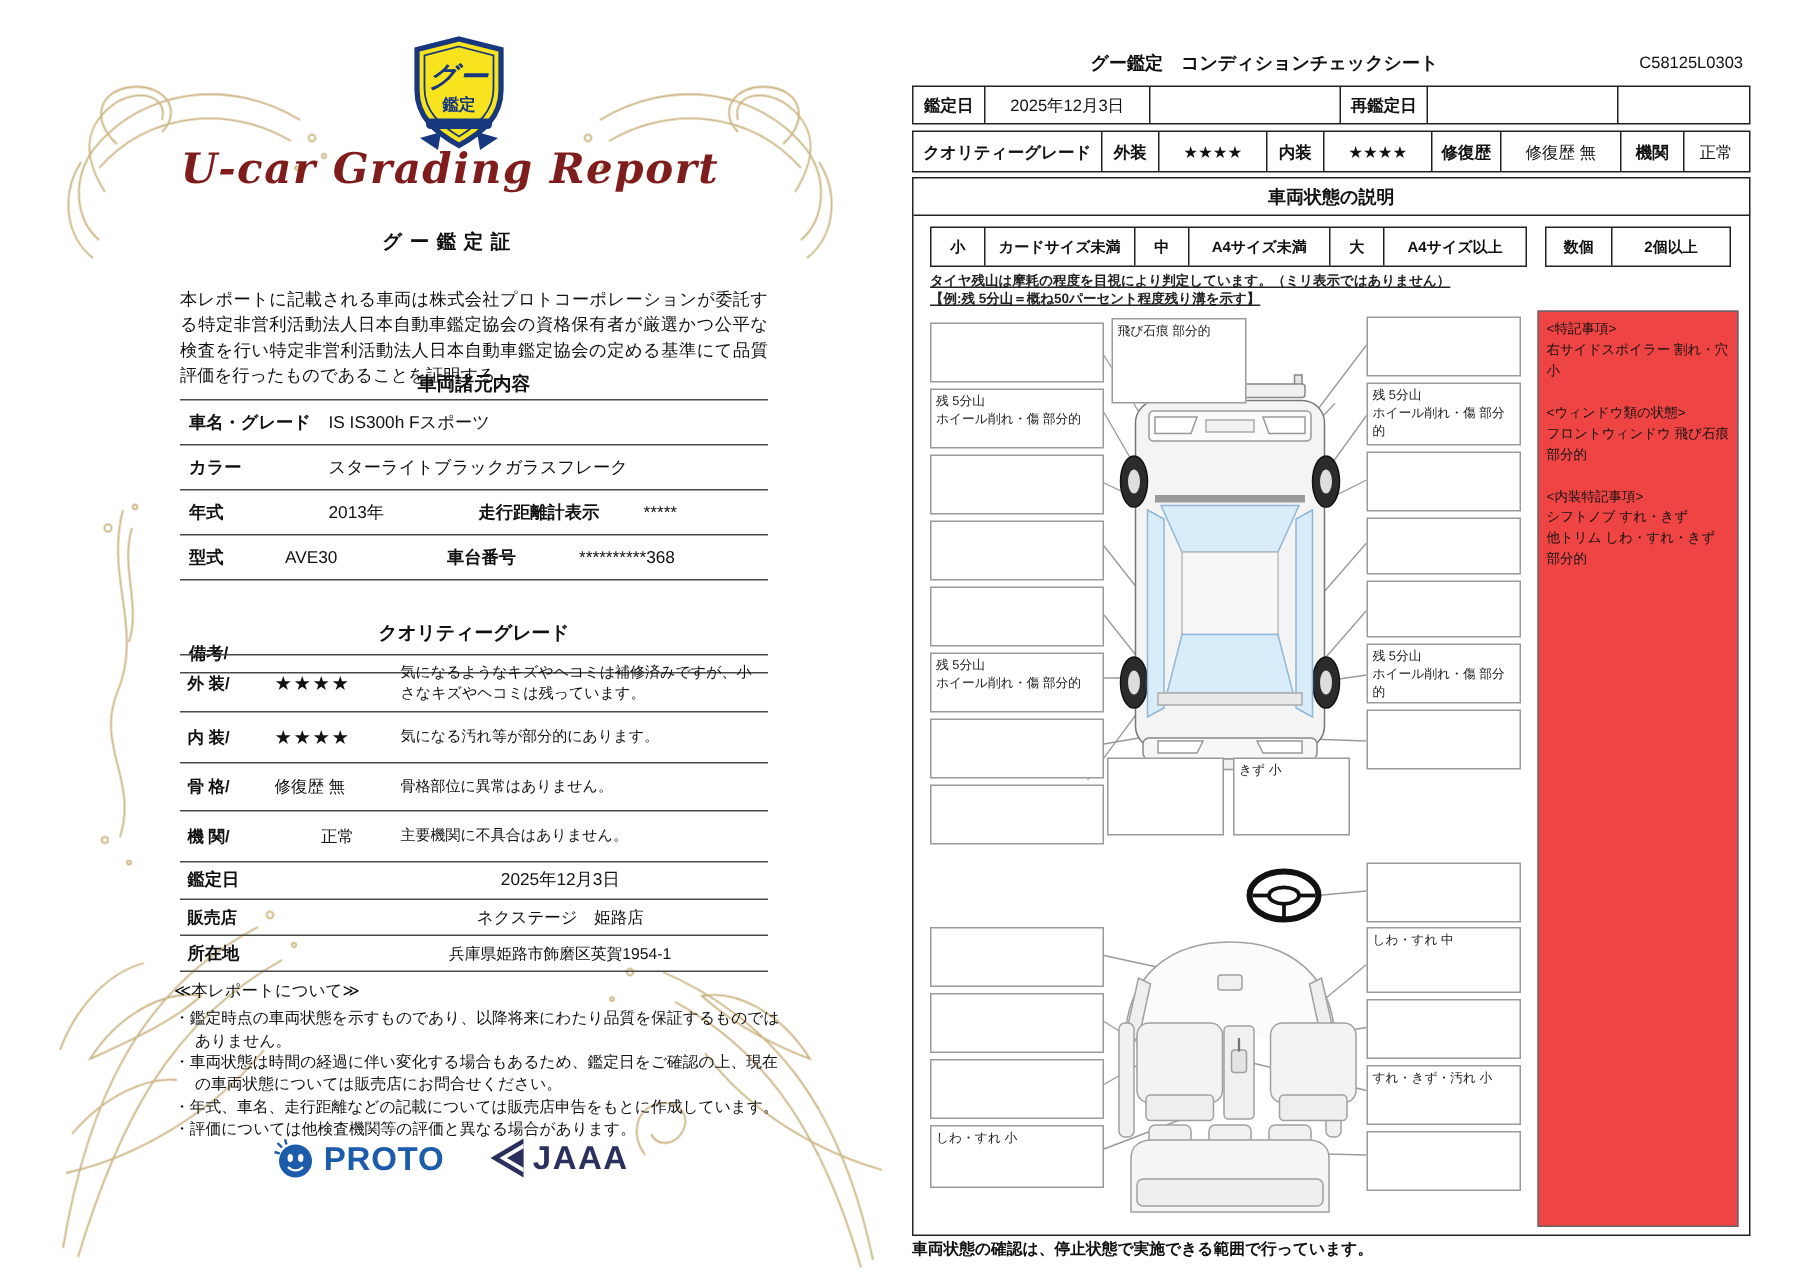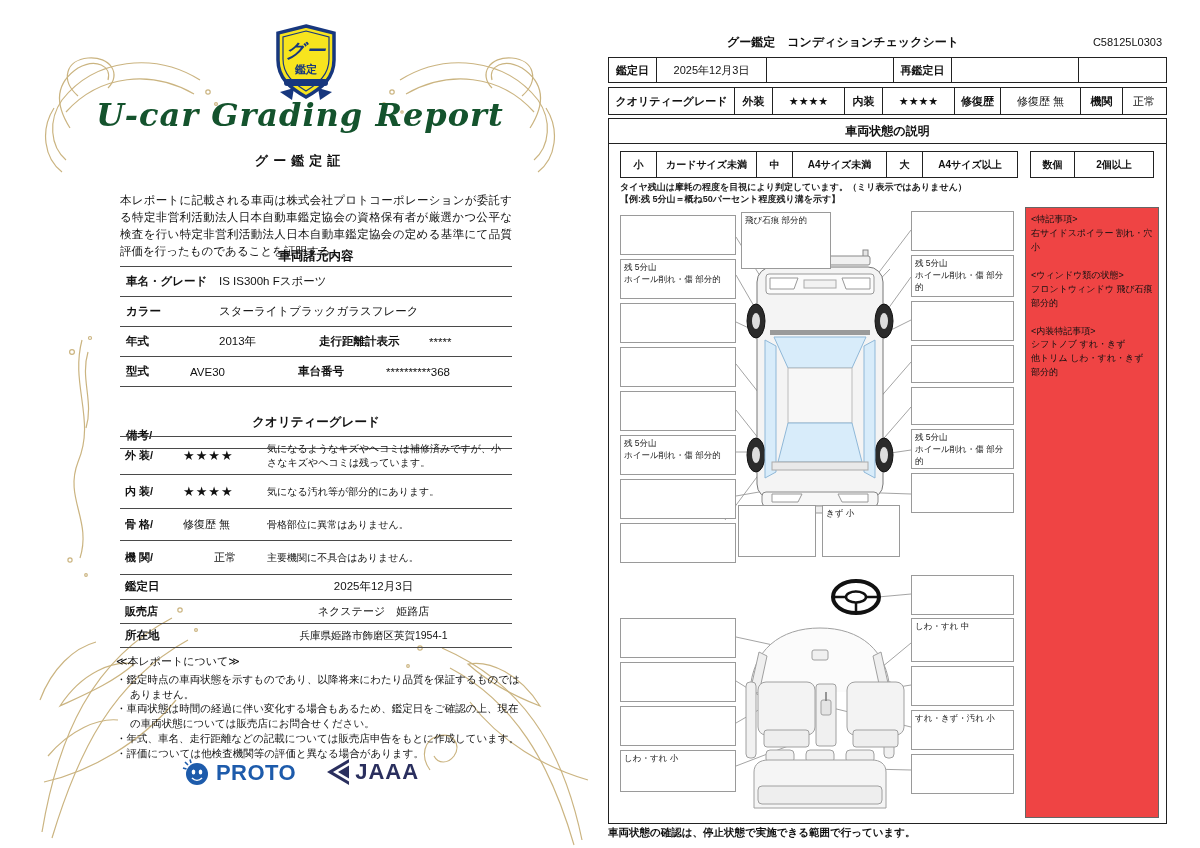--- a/index.html
+++ b/index.html
@@ -8,21 +8,21 @@
 
   
   .page-left{position:absolute;left:0;top:0;width:600px;height:848px;}
   .flourish-svg{position:absolute;left:0;top:0;pointer-events:none;}
   .badge{position:absolute;left:274px;top:24px;width:64px;height:80px;text-align:center;}
   .badge-txt1{position:absolute;left:0;top:14px;width:64px;font-size:19px;font-weight:bold;
               font-style:italic;color:#17377e;letter-spacing:1px;}
   .badge-txt2{position:absolute;left:0;top:38px;width:64px;font-size:11px;font-weight:bold;color:#17377e;}
   .lp-title{position:absolute;left:60px;top:96px;width:480px;text-align:center;
             font-family:"DejaVu Serif","Liberation Serif",serif;font-style:italic;font-weight:bold;
-            font-size:32px;color:#14532d;letter-spacing:1px;}
+            font-size:28px;color:#7f1d1d;letter-spacing:1px;}
   .lp-sub{position:absolute;left:100px;top:152px;width:400px;text-align:center;
           font-size:13px;font-weight:bold;letter-spacing:5px;}
   .lp-intro{position:absolute;left:120px;top:180px;width:392px;font-size:11.5px;line-height:1.48;
             text-align:justify;}
   .lp-sec{position:absolute;width:392px;left:120px;text-align:center;font-size:12.5px;font-weight:bold;}
   .rowline{border-bottom:1px solid #4a4a4a;display:flex;align-items:center;box-sizing:border-box;}
   .spec{position:absolute;left:120px;top:266px;width:392px;border-top:1px solid #4a4a4a;font-size:11.5px;}
   .lbl{font-weight:bold;}
   .grades{position:absolute;left:120px;top:436px;width:392px;border-top:1px solid #4a4a4a;font-size:11px;}
   .stars{font-size:13px;letter-spacing:1px;}
@@ -44,21 +44,21 @@
             font-size:12px;font-weight:bold;}
   .rp-doc{position:absolute;right:38px;top:36px;font-size:11px;}
   .tbl{position:absolute;display:flex;border:1.5px solid #222;background:#fff;}
   .cell{border-right:1px solid #222;display:flex;align-items:center;justify-content:center;
         height:100%;box-sizing:border-box;overflow:hidden;white-space:nowrap;}
   .cell:last-child{border-right:none;}
   .bigbox{position:absolute;left:8px;top:118px;width:557px;height:704px;border:1.5px solid #222;}
   .bigbox-title{position:absolute;left:0;top:0;width:100%;height:25px;border-bottom:1.5px solid #222;
                 display:flex;align-items:center;justify-content:center;font-weight:bold;font-size:12px;
                 box-sizing:border-box;}
-  .tirenote{position:absolute;left:20px;top:181px;font-size:9px;line-height:1.35;font-weight:bold;color:#222;}
+  .tirenote{position:absolute;left:20px;top:181px;font-size:9px;line-height:1.35;font-weight:bold;color:#222;text-decoration:underline;}
   .cbox{position:absolute;border:1px solid #9a9a9a;background:#fff;font-size:8.5px;line-height:1.4;
         padding:2px 3px;white-space:pre-line;color:#1a1a1a;box-sizing:border-box;}
   .notes{position:absolute;left:425px;top:207px;width:134px;height:611px;border:1px solid #666;
          background:#ef4444;font-size:9px;line-height:1.55;padding:5px 5px;white-space:pre-line;
          box-sizing:border-box;}
   .rp-footer{position:absolute;left:8px;top:826px;font-size:10.5px;font-weight:bold;}
   .diagram-svg{position:absolute;left:0;top:0;pointer-events:none;}
 </style>
 </head>
 <body>

